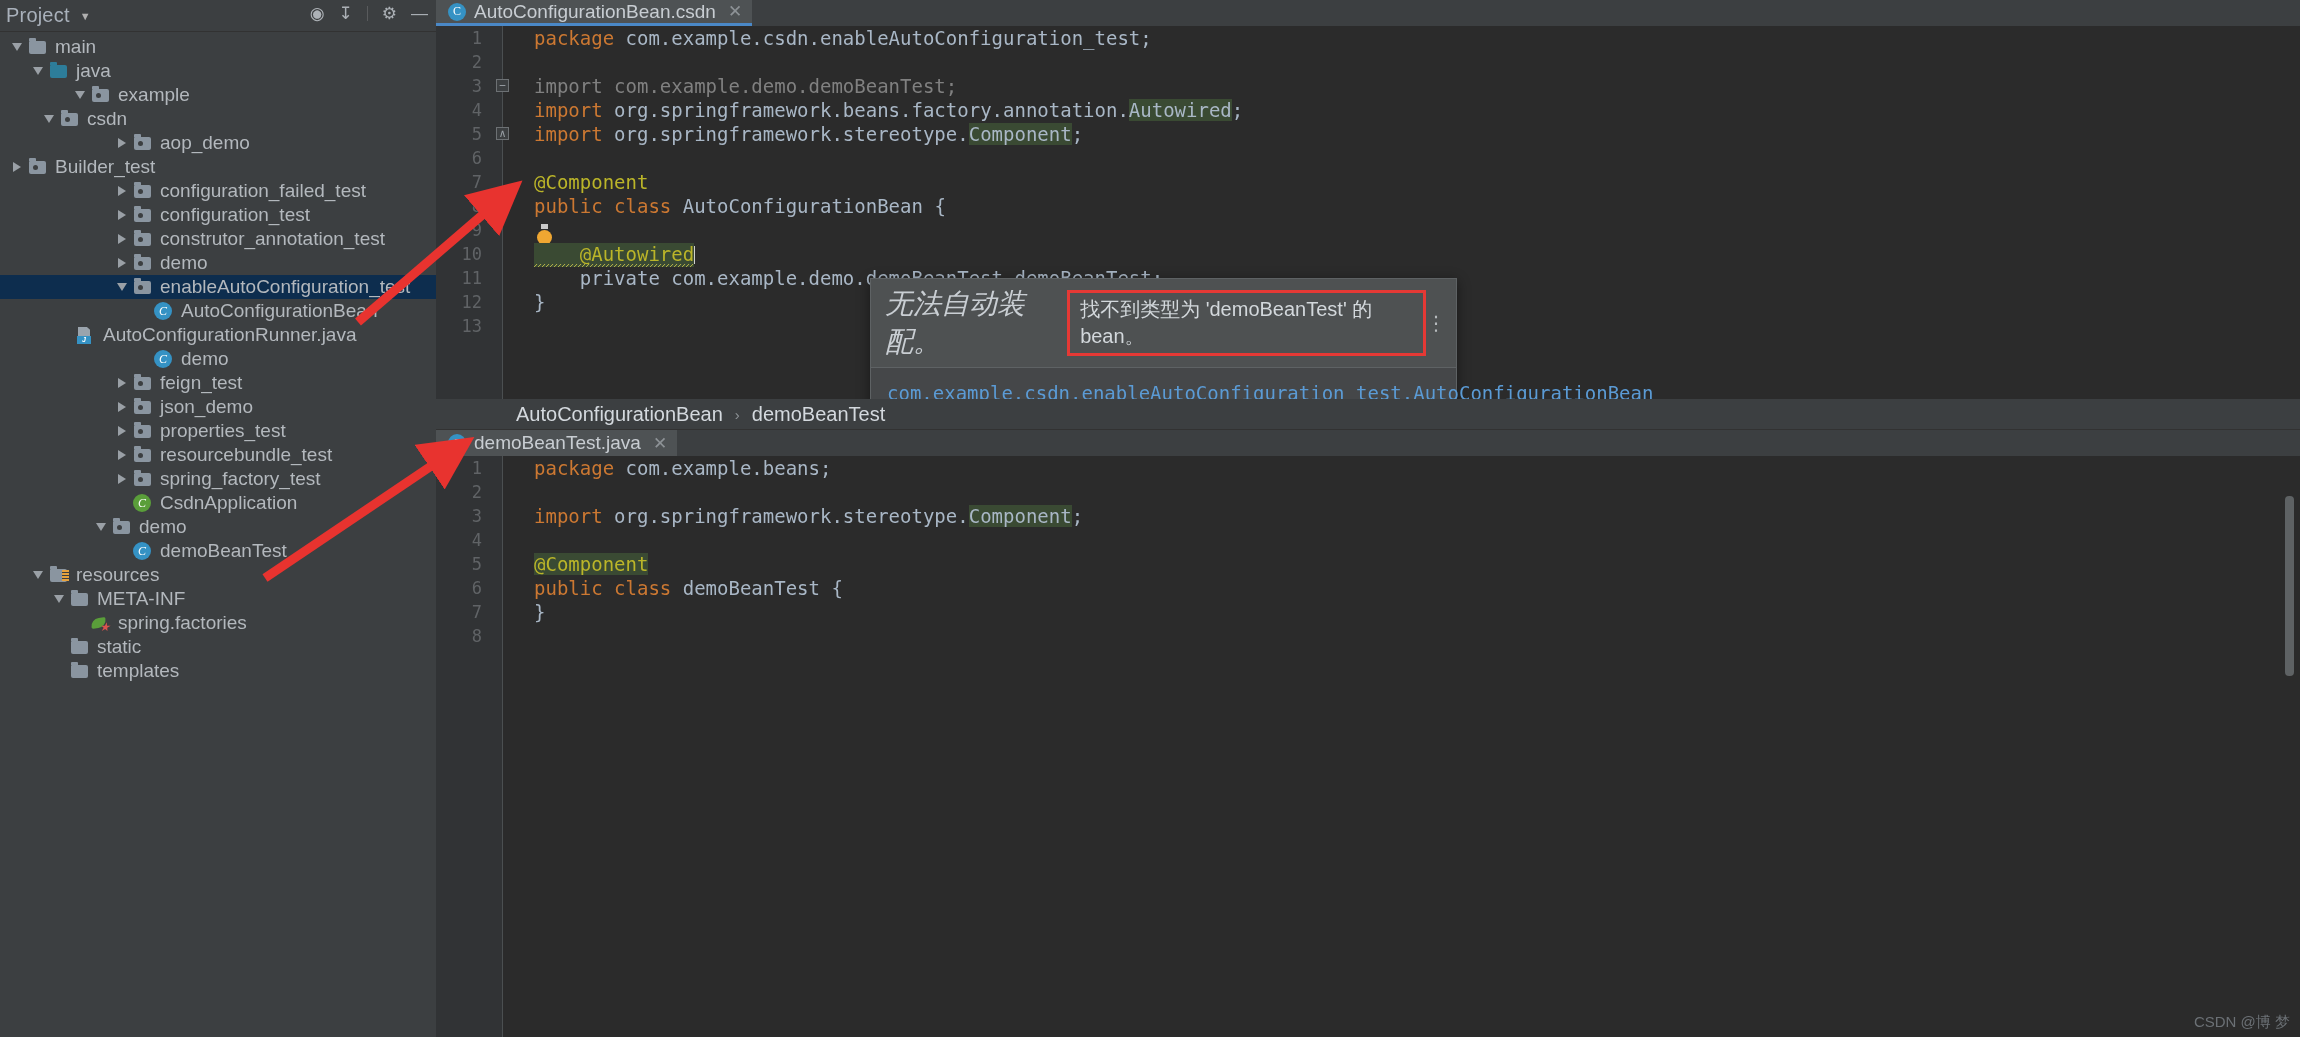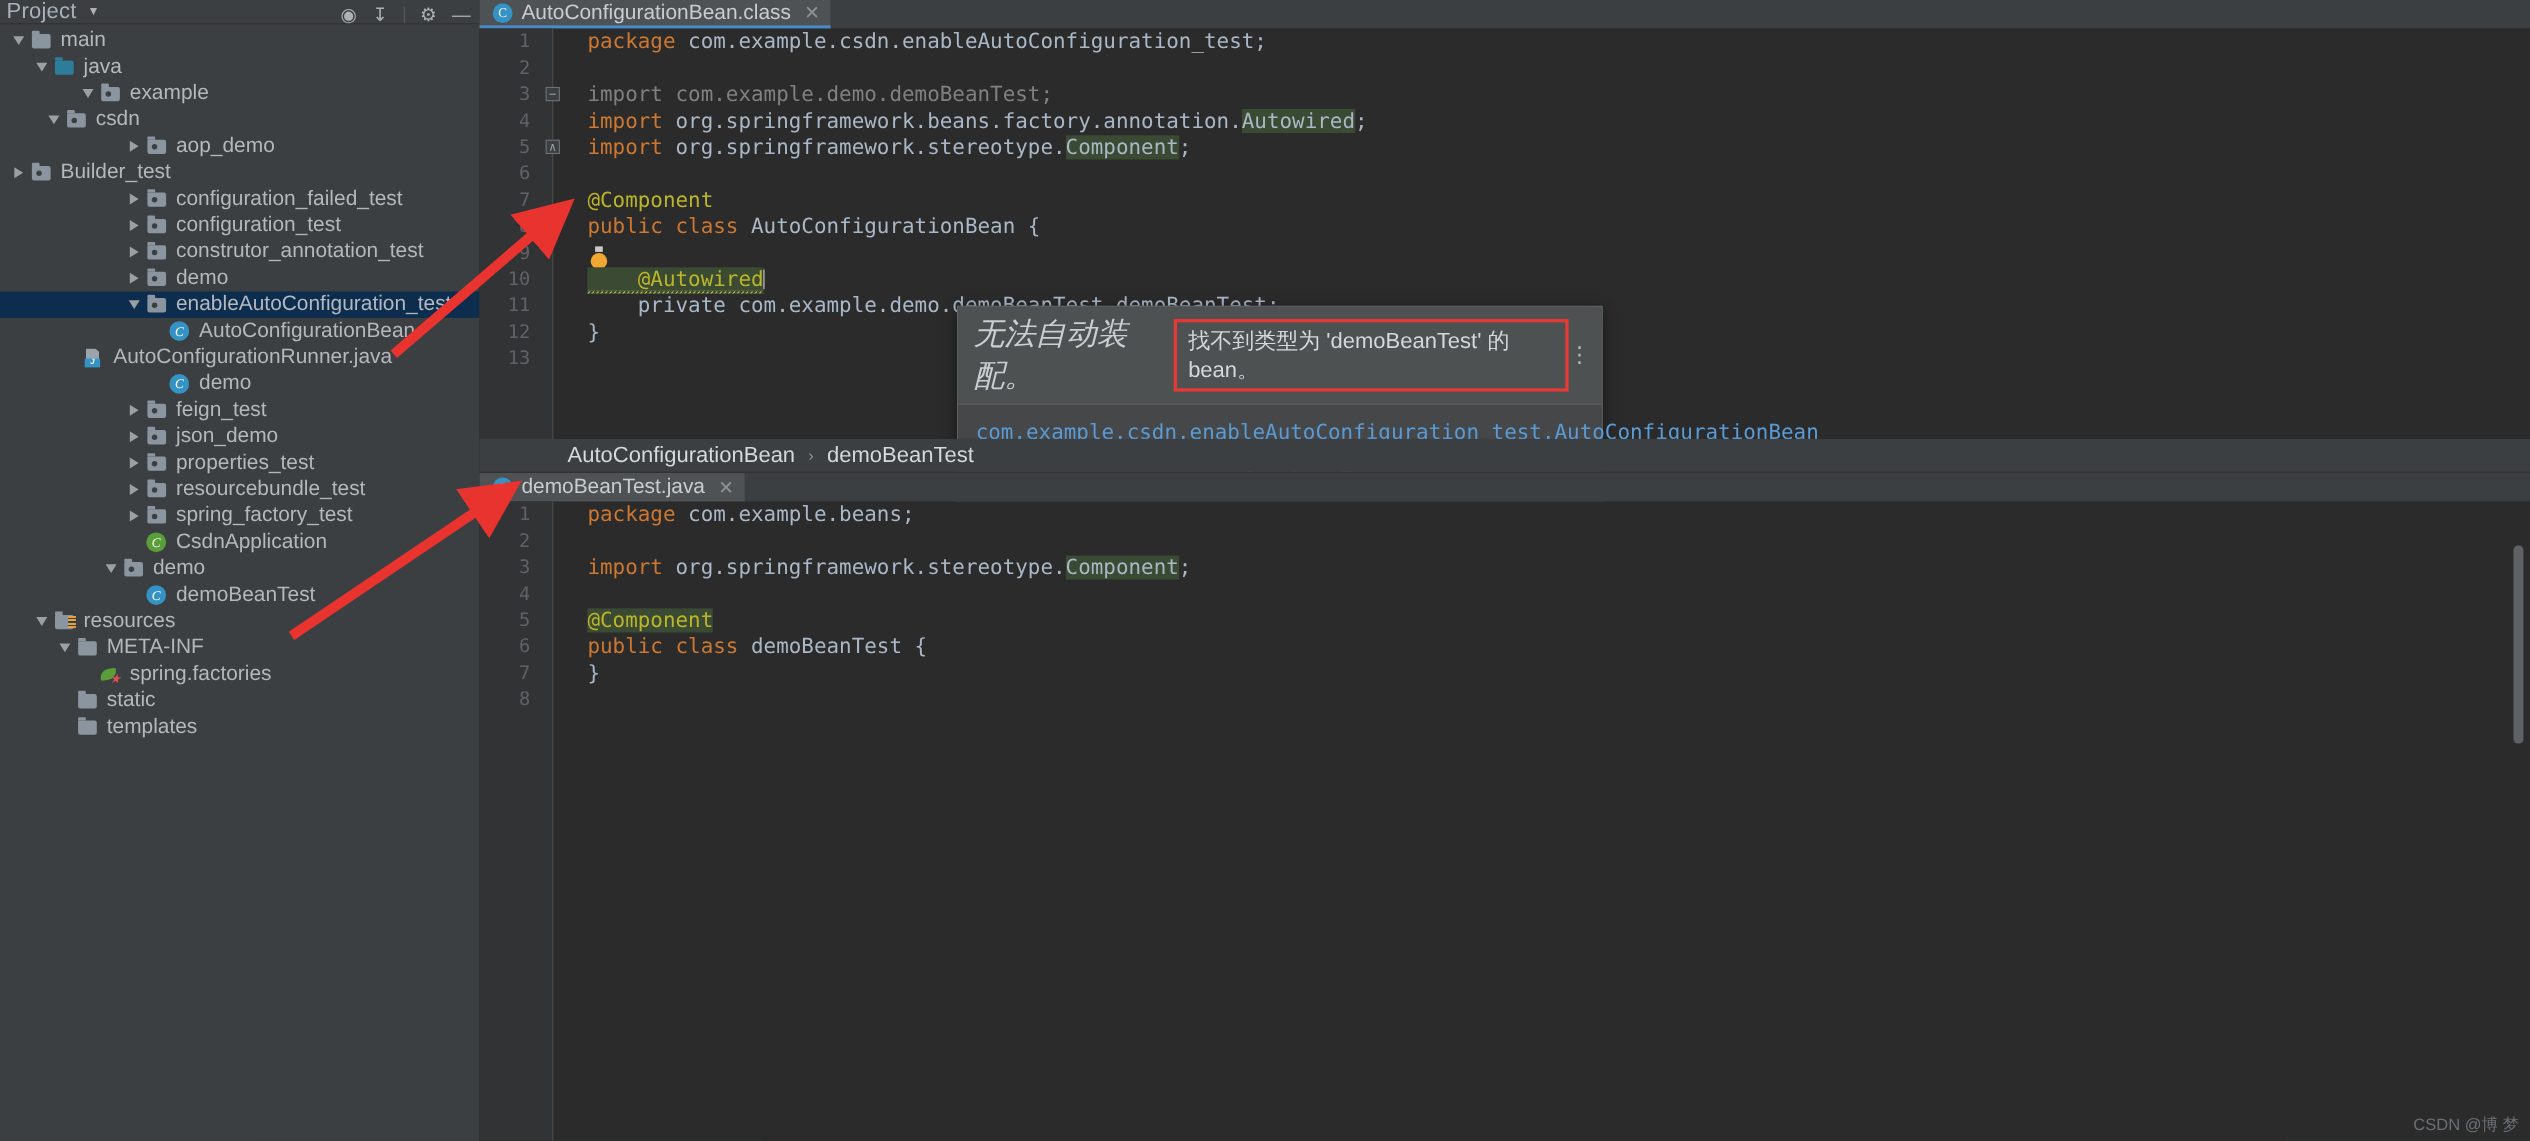--- a/index.html
+++ b/index.html
@@ -10,21 +10,21 @@
     overflow: hidden;
   }
   .app { position: relative; width: 2300px; height: 1037px; background: #3c3f41; }
 
   
   .sidebar {
     position: absolute; left: 0; top: 0; width: 436px; height: 1037px;
     background: #3c3f41; overflow: hidden;
   }
   .sidebar-header {
-    position: relative; height: 22px; display: flex; align-items: center;
+    position: relative; height: 32px; display: flex; align-items: center;
     padding-left: 6px; background: #3c3f41;
     border-bottom: 1px solid #323232;
   }
   .sidebar-title {
     font-size: 20px; color: #a9b1bb; letter-spacing: .2px;
   }
   .sidebar-title-caret {
     margin-left: 10px; color: #b0b0b0; font-size: 11px;
   }
   .tree { padding-top: 3px; }
@@ -462,21 +462,21 @@
           <span class="tree-label">templates</span>
         </div>
       </div>
   </div>
 
   <div class="editor-area">
 
     <div class="tabbar">
       <div class="tab" style="min-width:250px">
         <span class="class-c">C</span>
-        <span class="tabname">AutoConfigurationBean.class</span>
+        <span class="tabname">AutoConfigurationBean.csdn</span>
         <span class="tabclose">✕</span>
       </div>
     </div>
 
     <div class="code-pane" style="position:absolute;left:0;top:26px;right:0;height:373px;">
       <div class="gutter"></div>
       <div class="vline" style="left:66px"></div>
       <div class="code-lines" id="top-lines">
           <div class="cl"><span class="ln">1</span><span class="gut-icon"></span><span class="ctext"><span class="kw">package </span><span class="pl">com.example.csdn.enableAutoConfiguration_test;</span></span></div>
           <div class="cl"><span class="ln">2</span><span class="gut-icon"></span><span class="ctext"></span></div>

